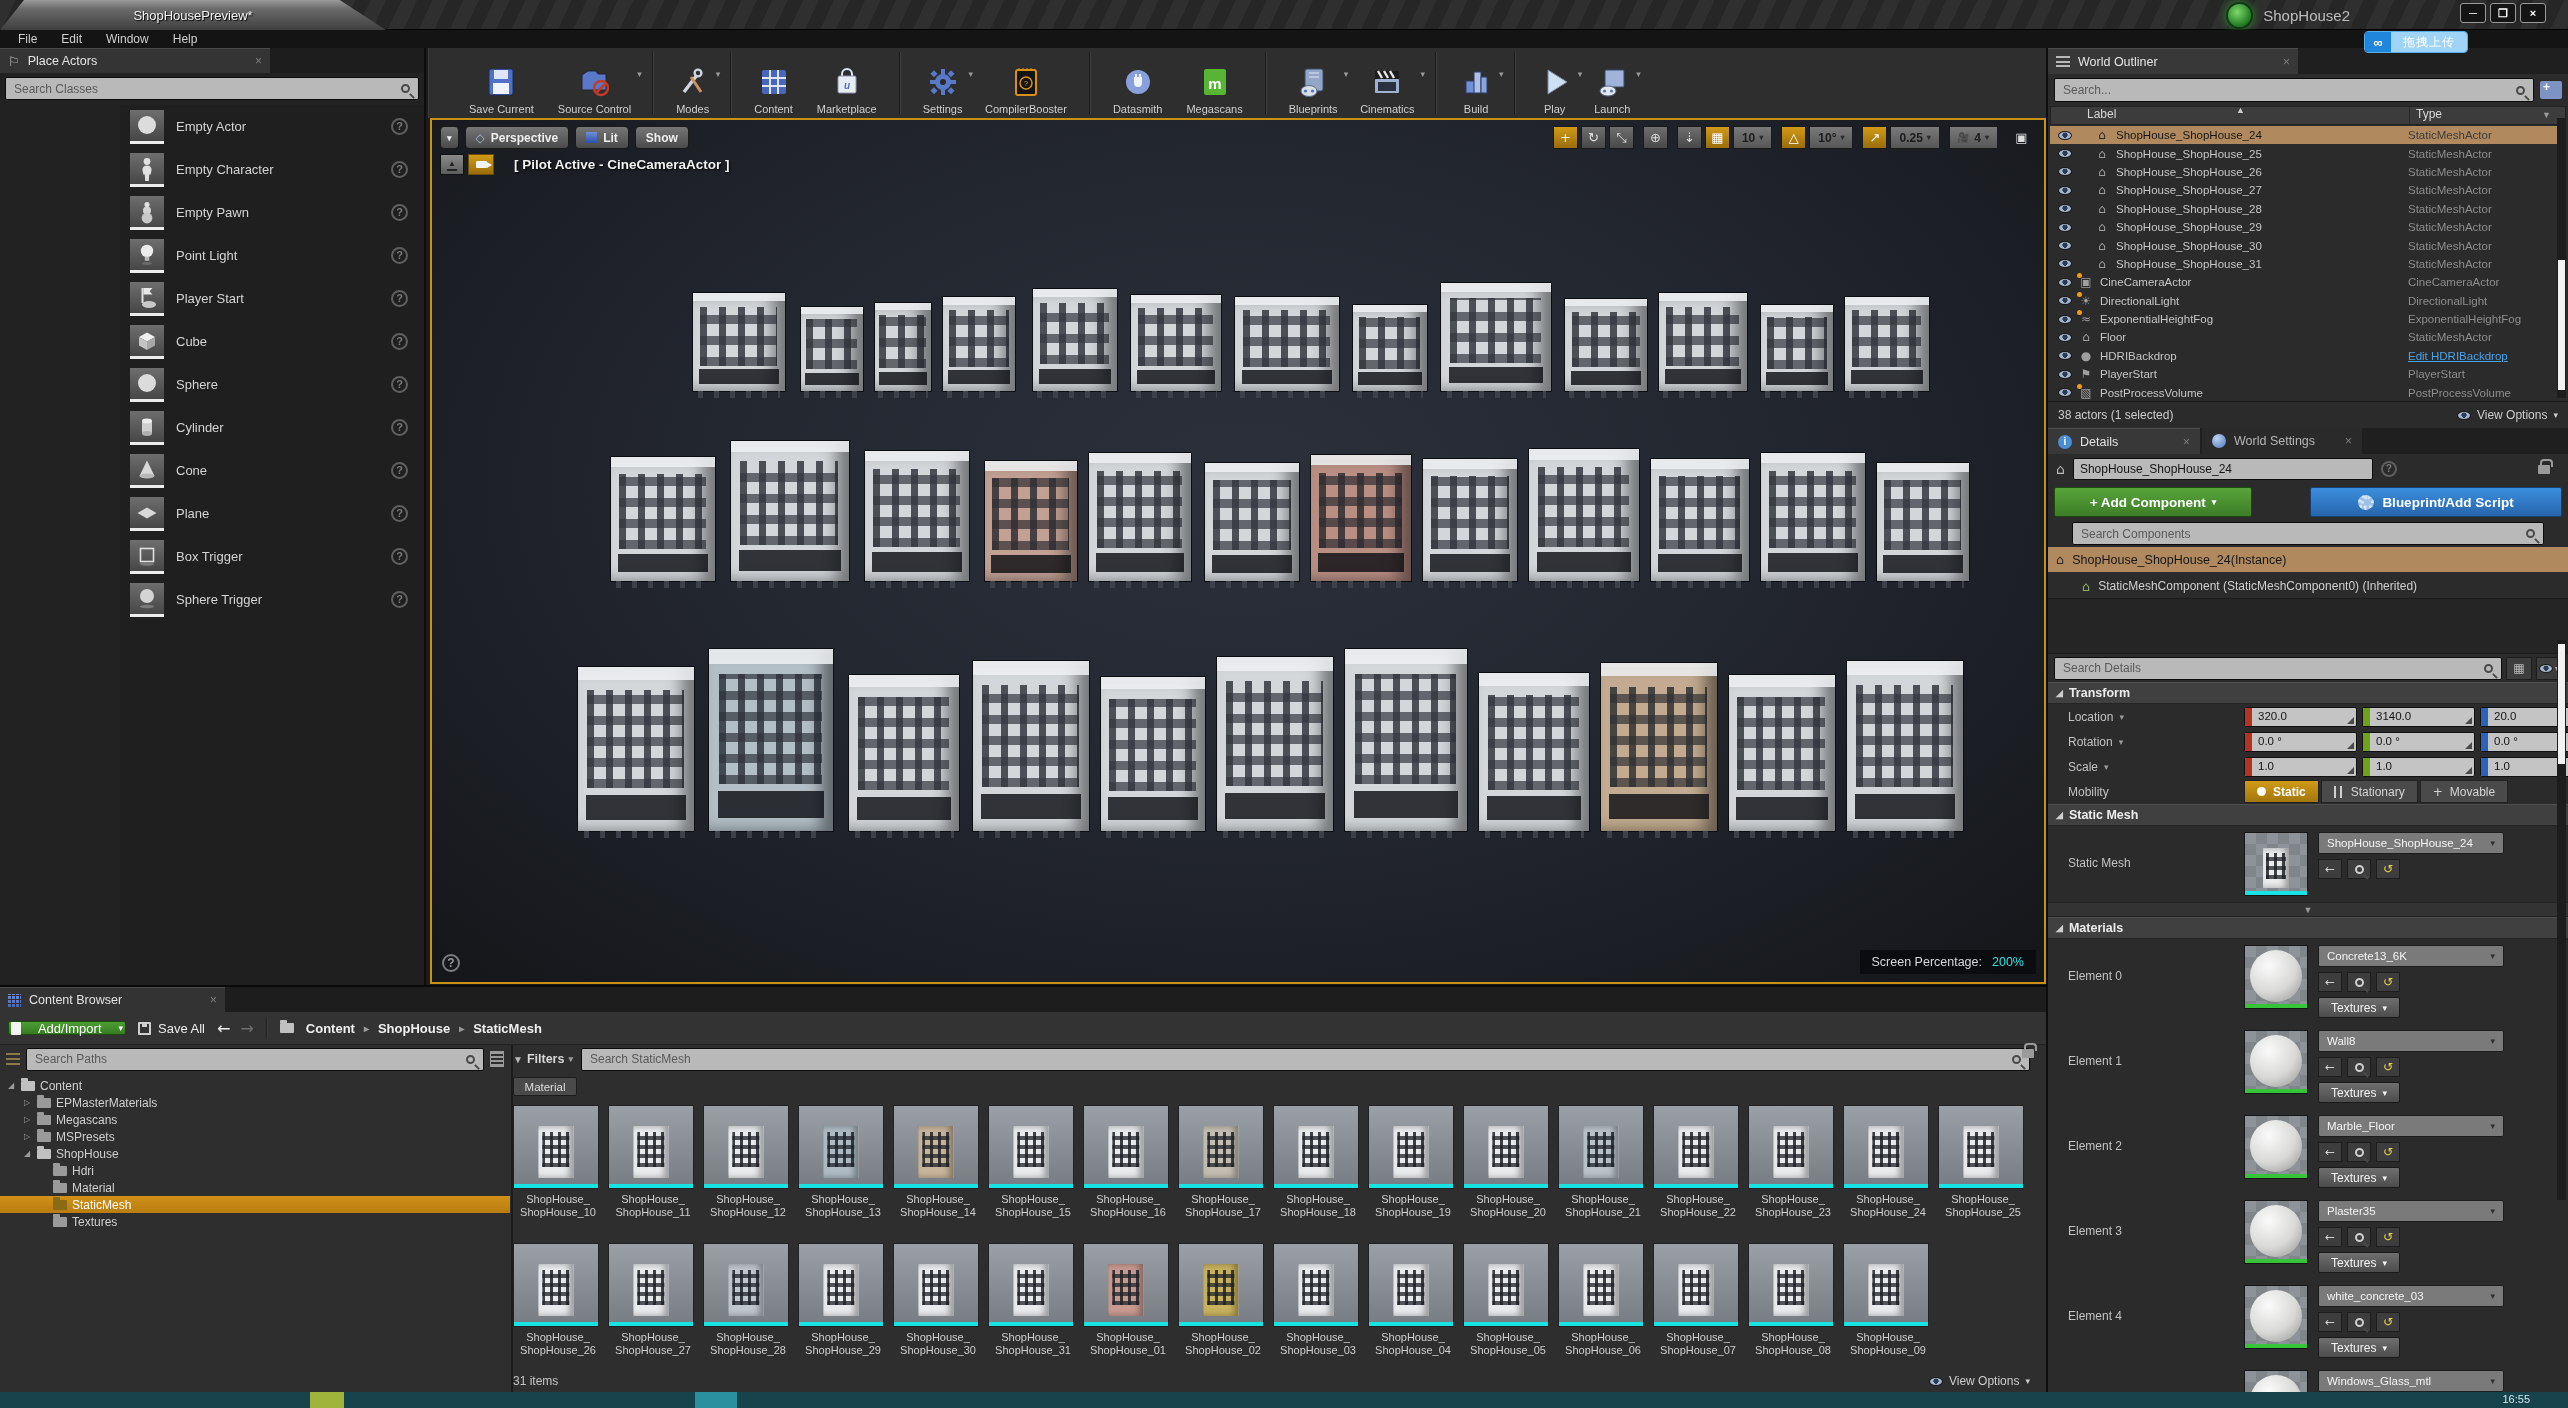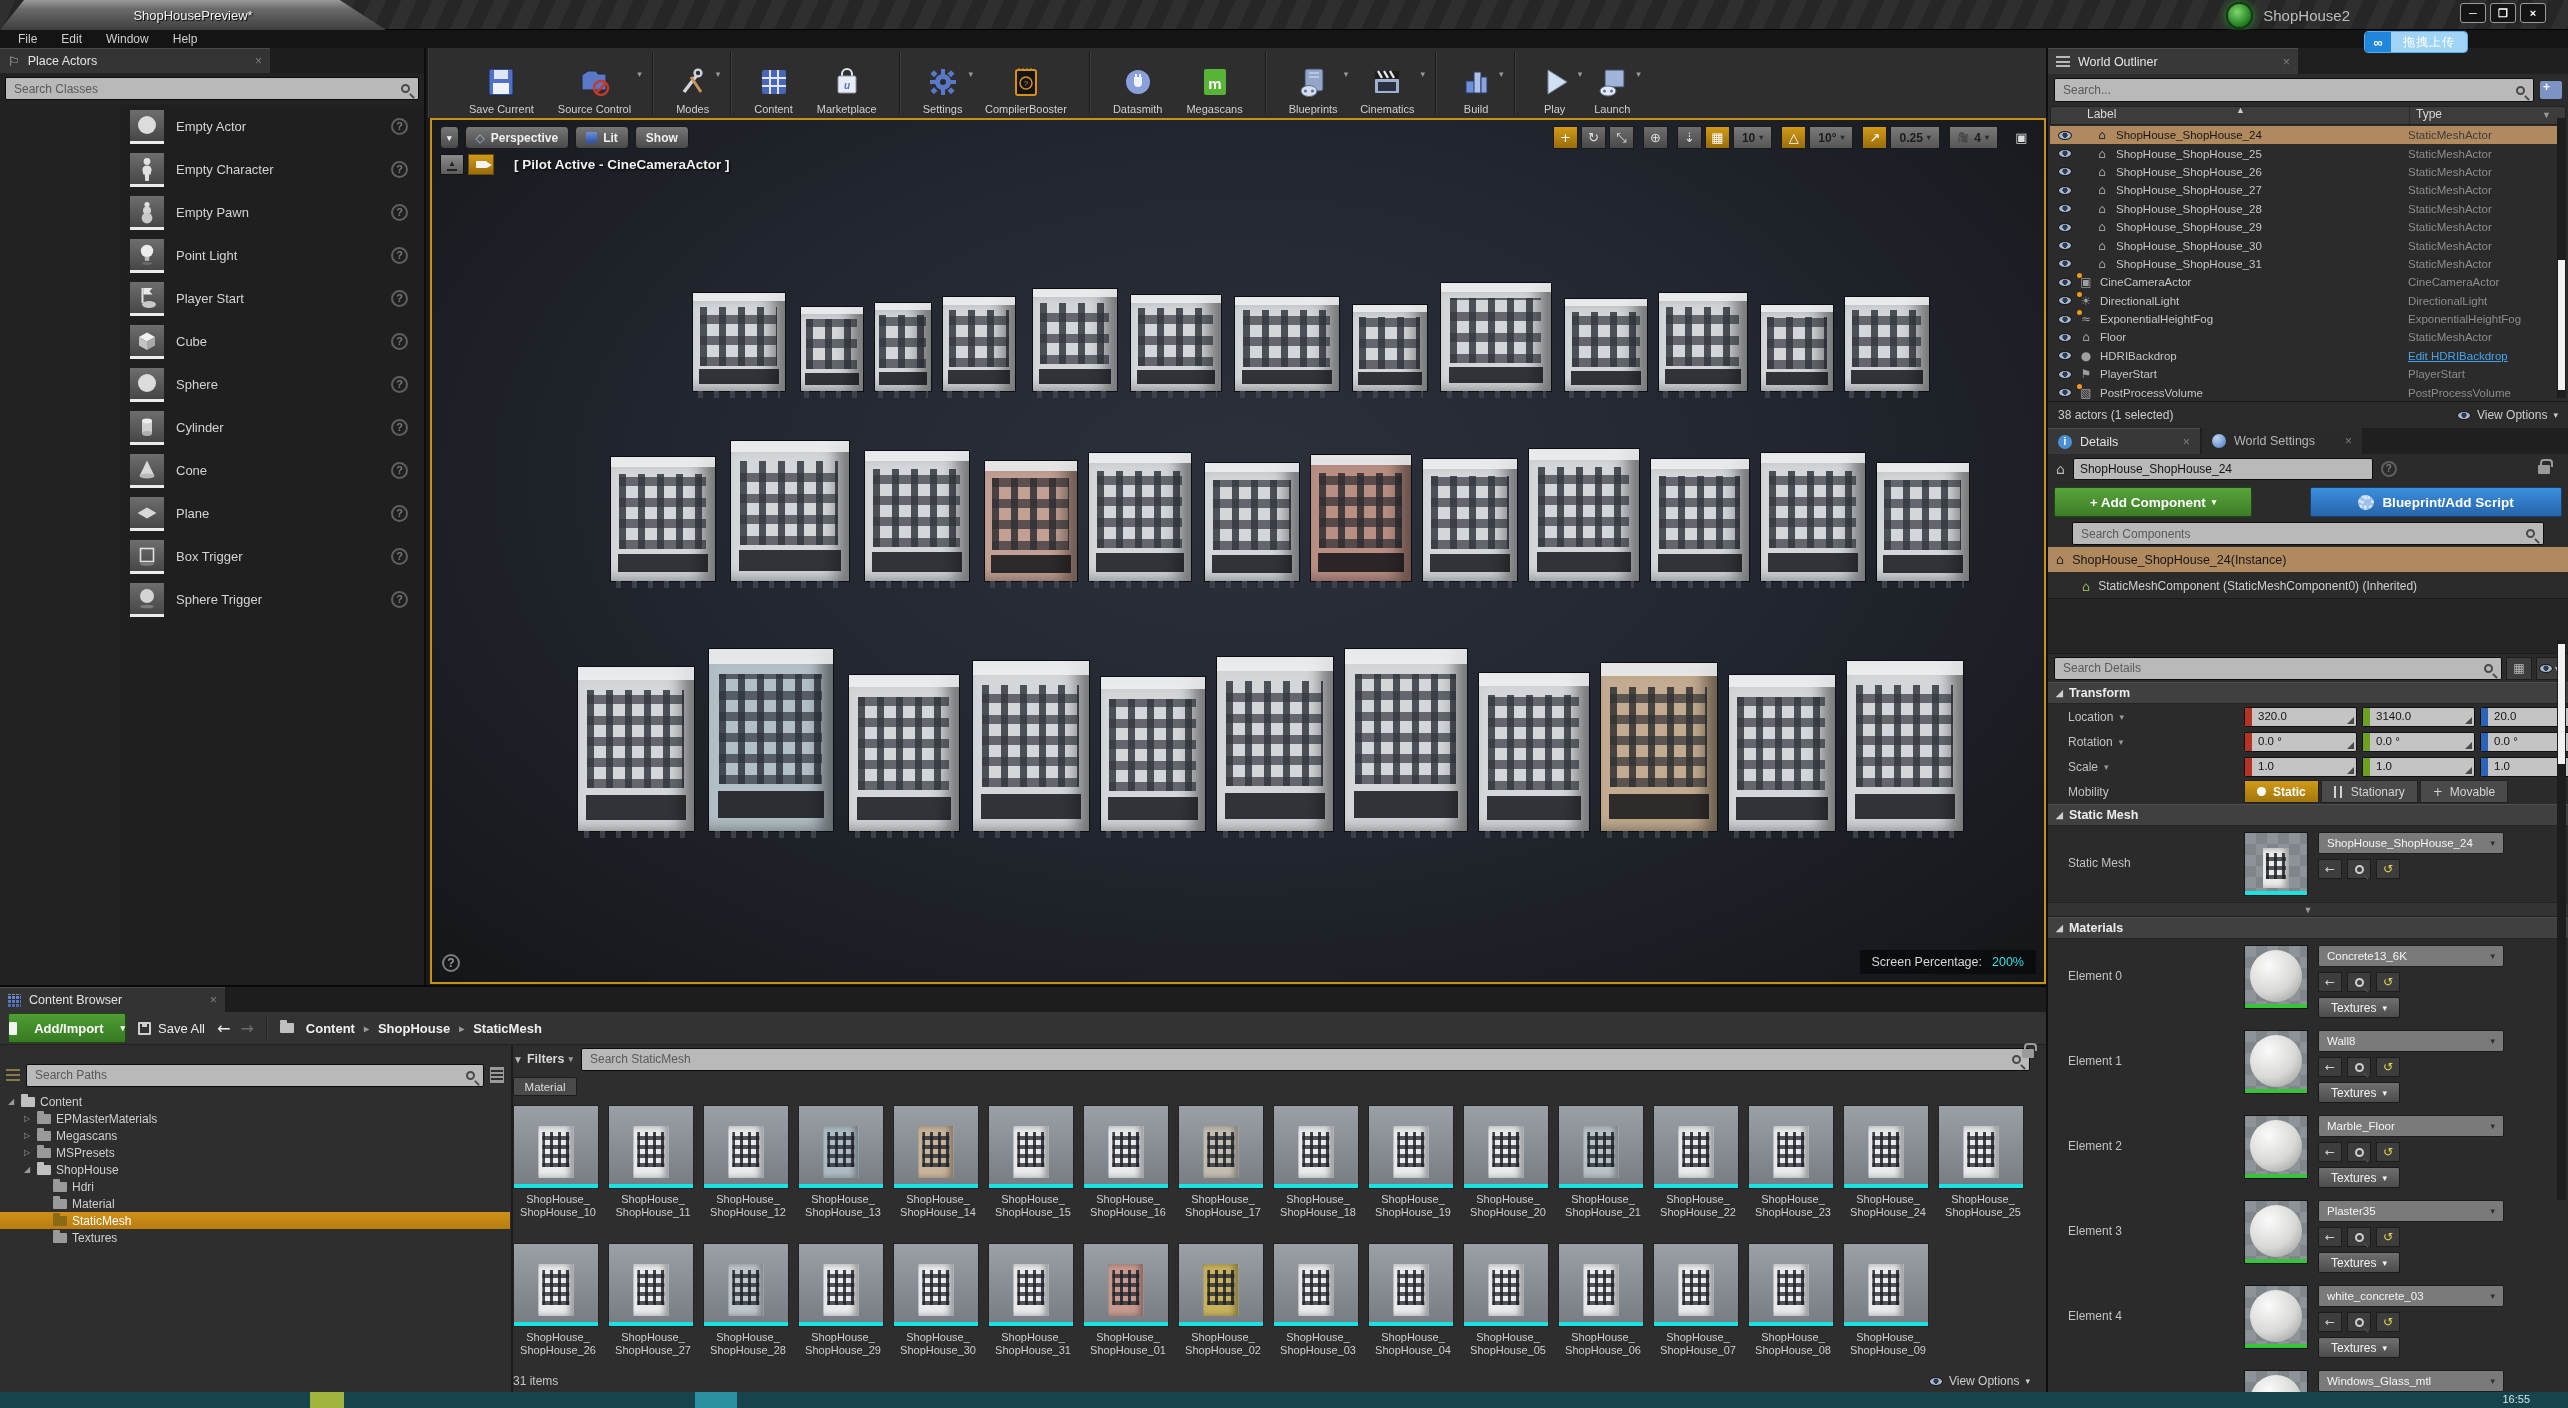--- a/index.html
+++ b/index.html
@@ -168,33 +168,33 @@
 #dt-scroll{position:absolute;right:2px;top:212px;width:9px;height:560px;background:#1d1d1d}
 #dt-thumbbar{position:absolute;left:1px;top:4px;width:7px;height:120px;background:#f2f2f2}
 
 #cb{left:0;top:985px;width:2046px;height:407px;background:#2e2e2e;border-top:2px solid #090909}
 #cb-tabrow{height:25px;background:#1d1d1d;display:flex}
 #cb-tab{width:225px;background:#333;border-top:1px solid #4a4a4a;display:flex;align-items:center;gap:8px;padding:0 8px;color:#e2e2e2;font-size:12.5px}
 #cb-tab .x{margin-left:auto;color:#7d7d7d}
 .grid-ic{width:13px;height:13px;background:linear-gradient(#6f8fd8,#4a66b0);position:relative}
 .grid-ic::after{content:"";position:absolute;inset:0;background-image:repeating-linear-gradient(90deg,transparent 0 3px,#2e2e2e 3px 4px),repeating-linear-gradient(0deg,transparent 0 3px,#2e2e2e 3px 4px)}
 #cb-toolbar{height:33px;background:#333;display:flex;align-items:center;gap:12px;padding:0 8px;border-bottom:1px solid #222}
-#btn-addimport{height:30px;width:118px;background:linear-gradient(#4d9e33,#377a23);border:1px solid #1d4a10;border-radius:2px;color:#fff;font-weight:bold;font-size:13px;display:flex;align-items:center;justify-content:center;gap:17px}
+#btn-addimport{height:14px;width:118px;background:linear-gradient(#4d9e33,#377a23);border:1px solid #1d4a10;border-radius:2px;color:#fff;font-weight:normal;font-size:13px;display:flex;align-items:center;justify-content:center;gap:17px}
 #btn-addimport .page{width:10px;height:13px;background:#f4f4f4;border-radius:1px}
 #btn-saveall{display:flex;align-items:center;gap:7px;color:#ececec;font-weight:normal;font-size:13px}
 .ico-floppy{width:13px;height:13px;border:2px solid #cfcfcf;border-radius:1px;position:relative}
 .ico-floppy::after{content:"";position:absolute;left:2px;top:-1px;width:5px;height:4px;background:#cfcfcf}
 #cb-arrows{display:flex;gap:10px;font-size:16px}
 #cb-arrows .back{color:#ececec}#cb-arrows .fwd{color:#6d6d6d}
 .folder{width:14px;height:10px;background:#9a9a9a;border-radius:1px;position:relative;flex:none}
 .folder::before{content:"";position:absolute;top:-3px;left:0;width:7px;height:3px;background:inherit;border-radius:1px 1px 0 0}
 .folder.open{background:#c0c0c0}
 #cb-crumbs{display:flex;align-items:center;gap:9px;font-weight:bold;font-size:13px;color:#f0f0f0}
 #cb-crumbs .sep{color:#9a9a9a;font-size:10px}
-#cb-left{position:absolute;left:0;top:74px;width:510px;bottom:0}
+#cb-left{position:absolute;left:0;top:58px;width:510px;bottom:0}
 #cb-searchpaths{display:flex;align-items:center;gap:6px;padding:0 6px;height:28px}
 #cb-searchpaths .srcic{width:14px;height:12px;background:repeating-linear-gradient(0deg,#8a7a4a 0 2px,transparent 2px 5px)}
 #cb-searchpaths .searchbox{flex:1;height:23px}
 #cb-searchpaths .listic{width:14px;height:16px;border:1px solid #9a9a9a;background:repeating-linear-gradient(0deg,#9a9a9a 0 2px,transparent 2px 4px)}
 #cb-tree{padding-top:4px}
 .tree-row{height:17px;display:flex;align-items:center;gap:5px;font-size:12px;color:#d0d0d0}
 .tree-row .arrow{width:10px;color:#9a9a9a;font-size:8px;text-align:center;flex:none}
 .tree-row.sel{background:linear-gradient(#d19118,#b87c10);color:#fff}
 #cb-div{position:absolute;left:511px;top:58px;width:2px;bottom:0;background:#1c1c1c}
 #cb-right{position:absolute;left:513px;top:58px;right:16px;bottom:0}

